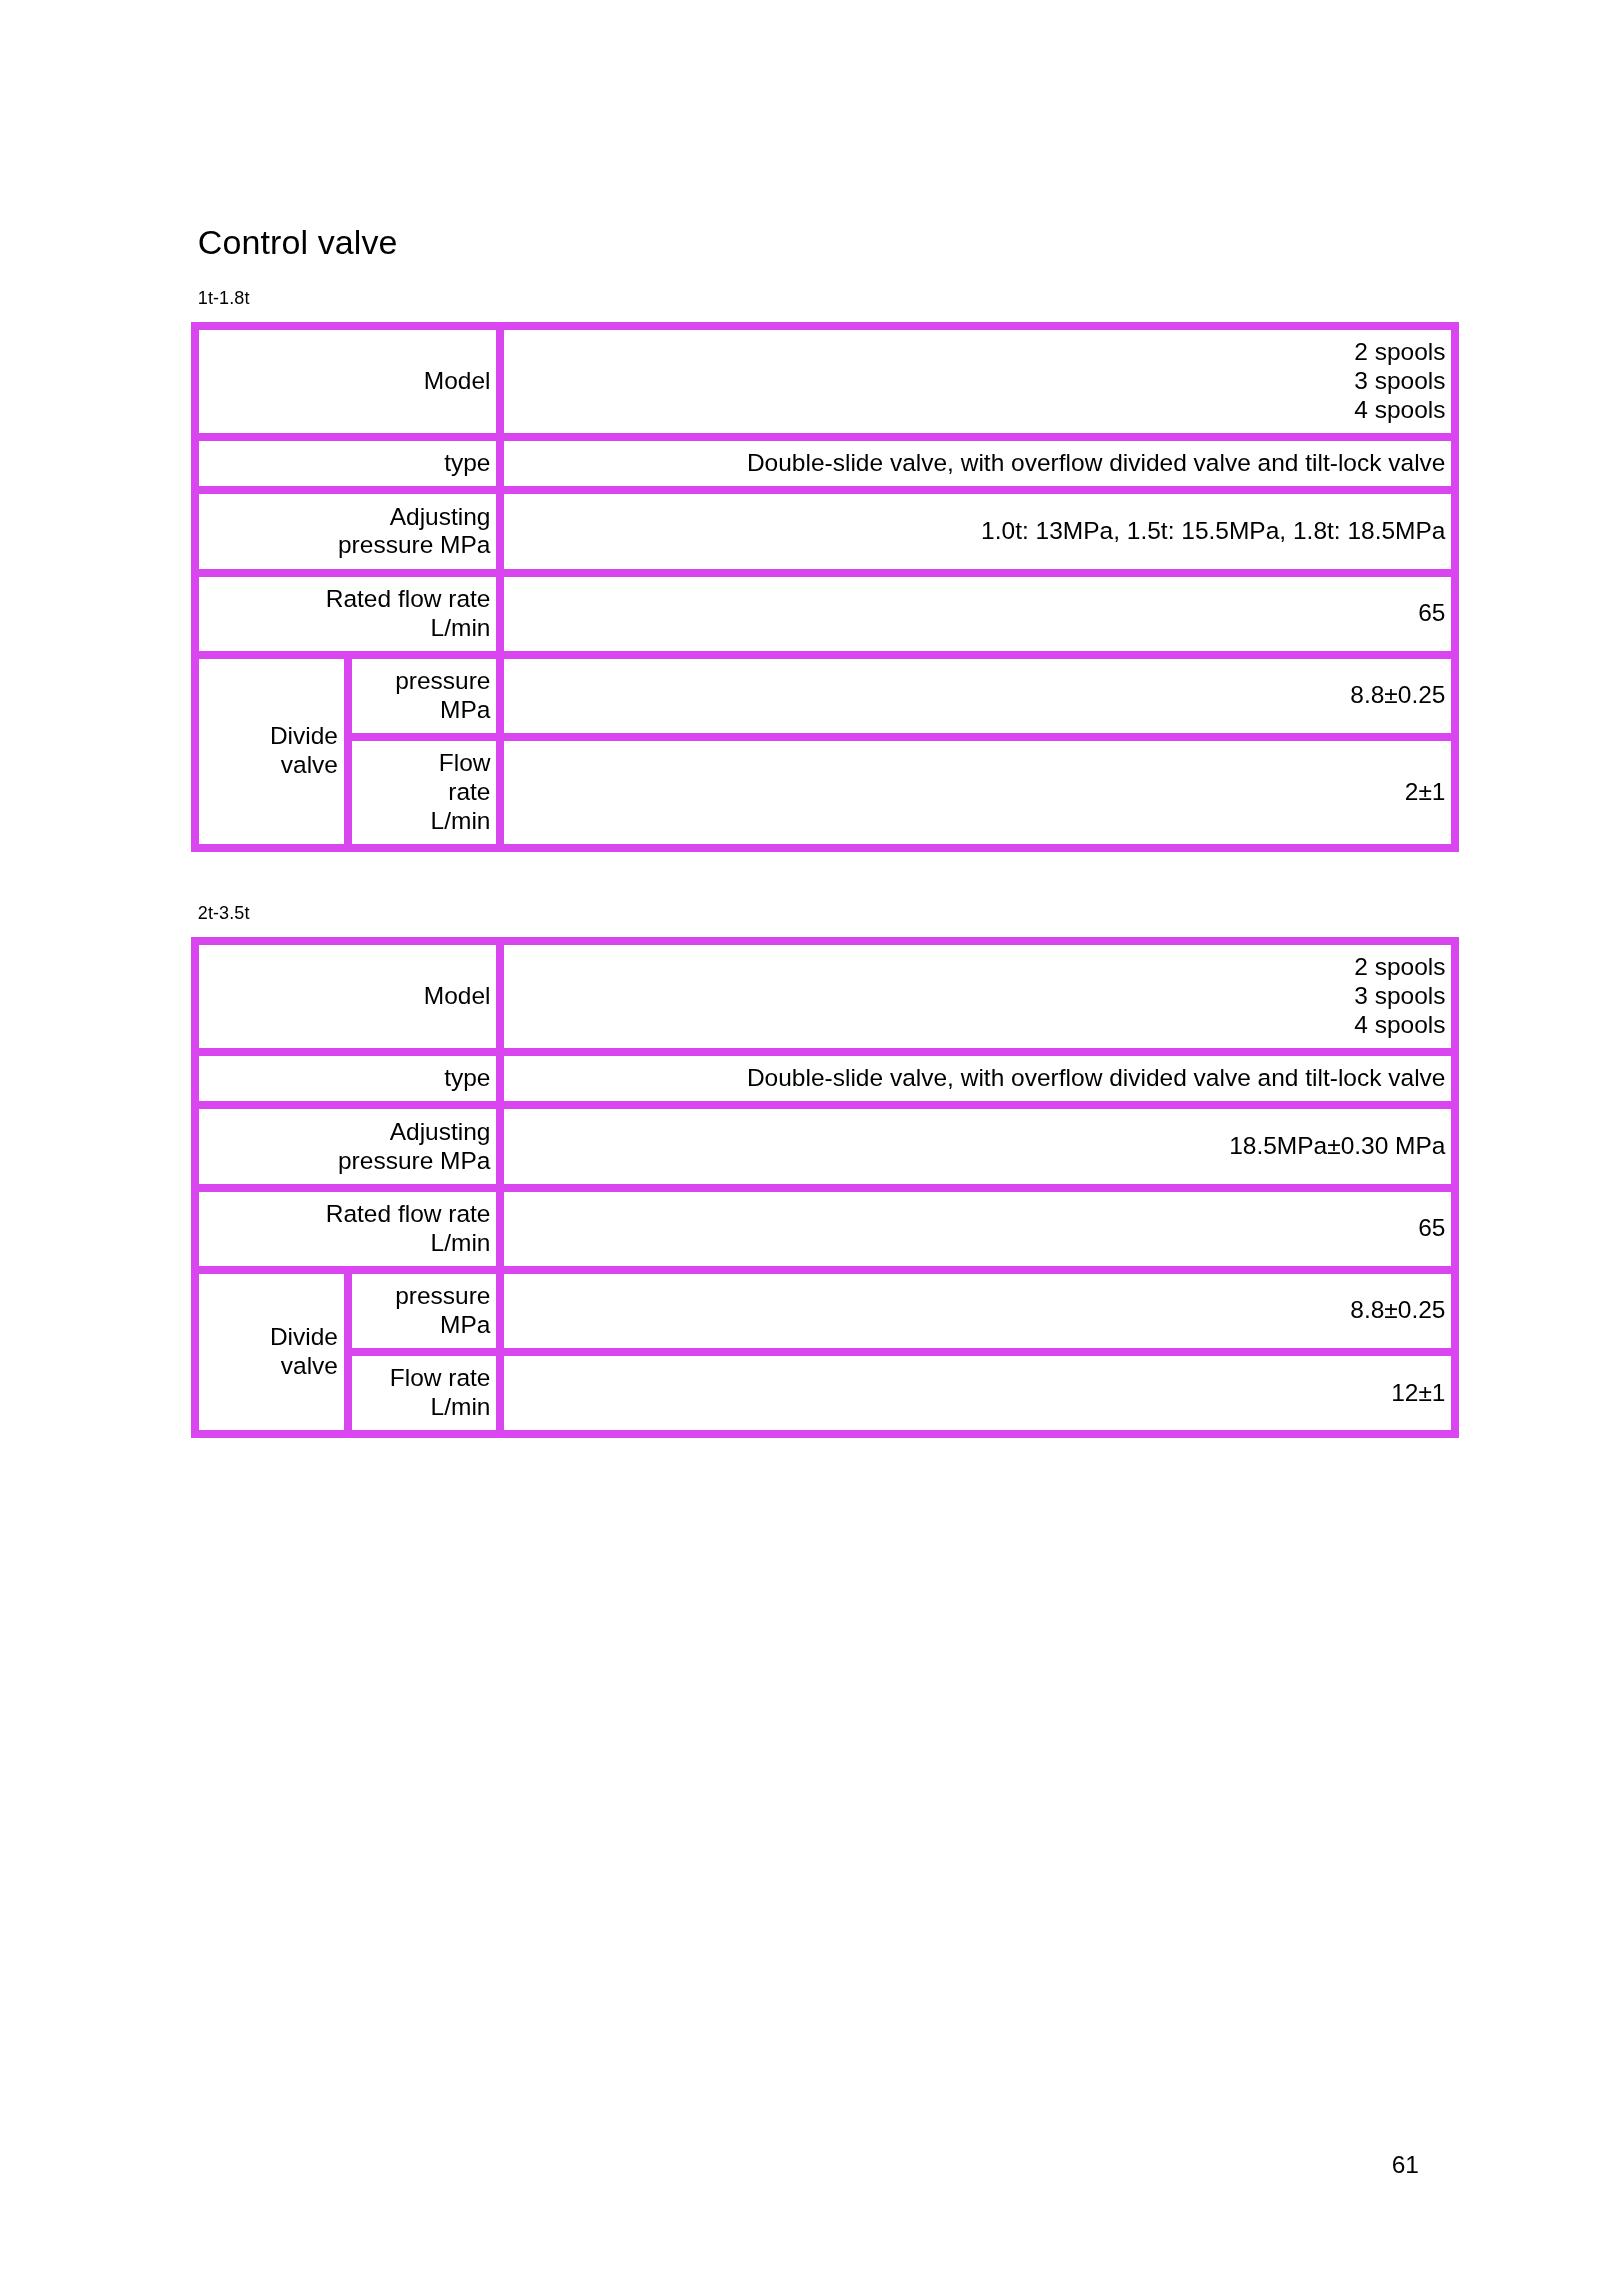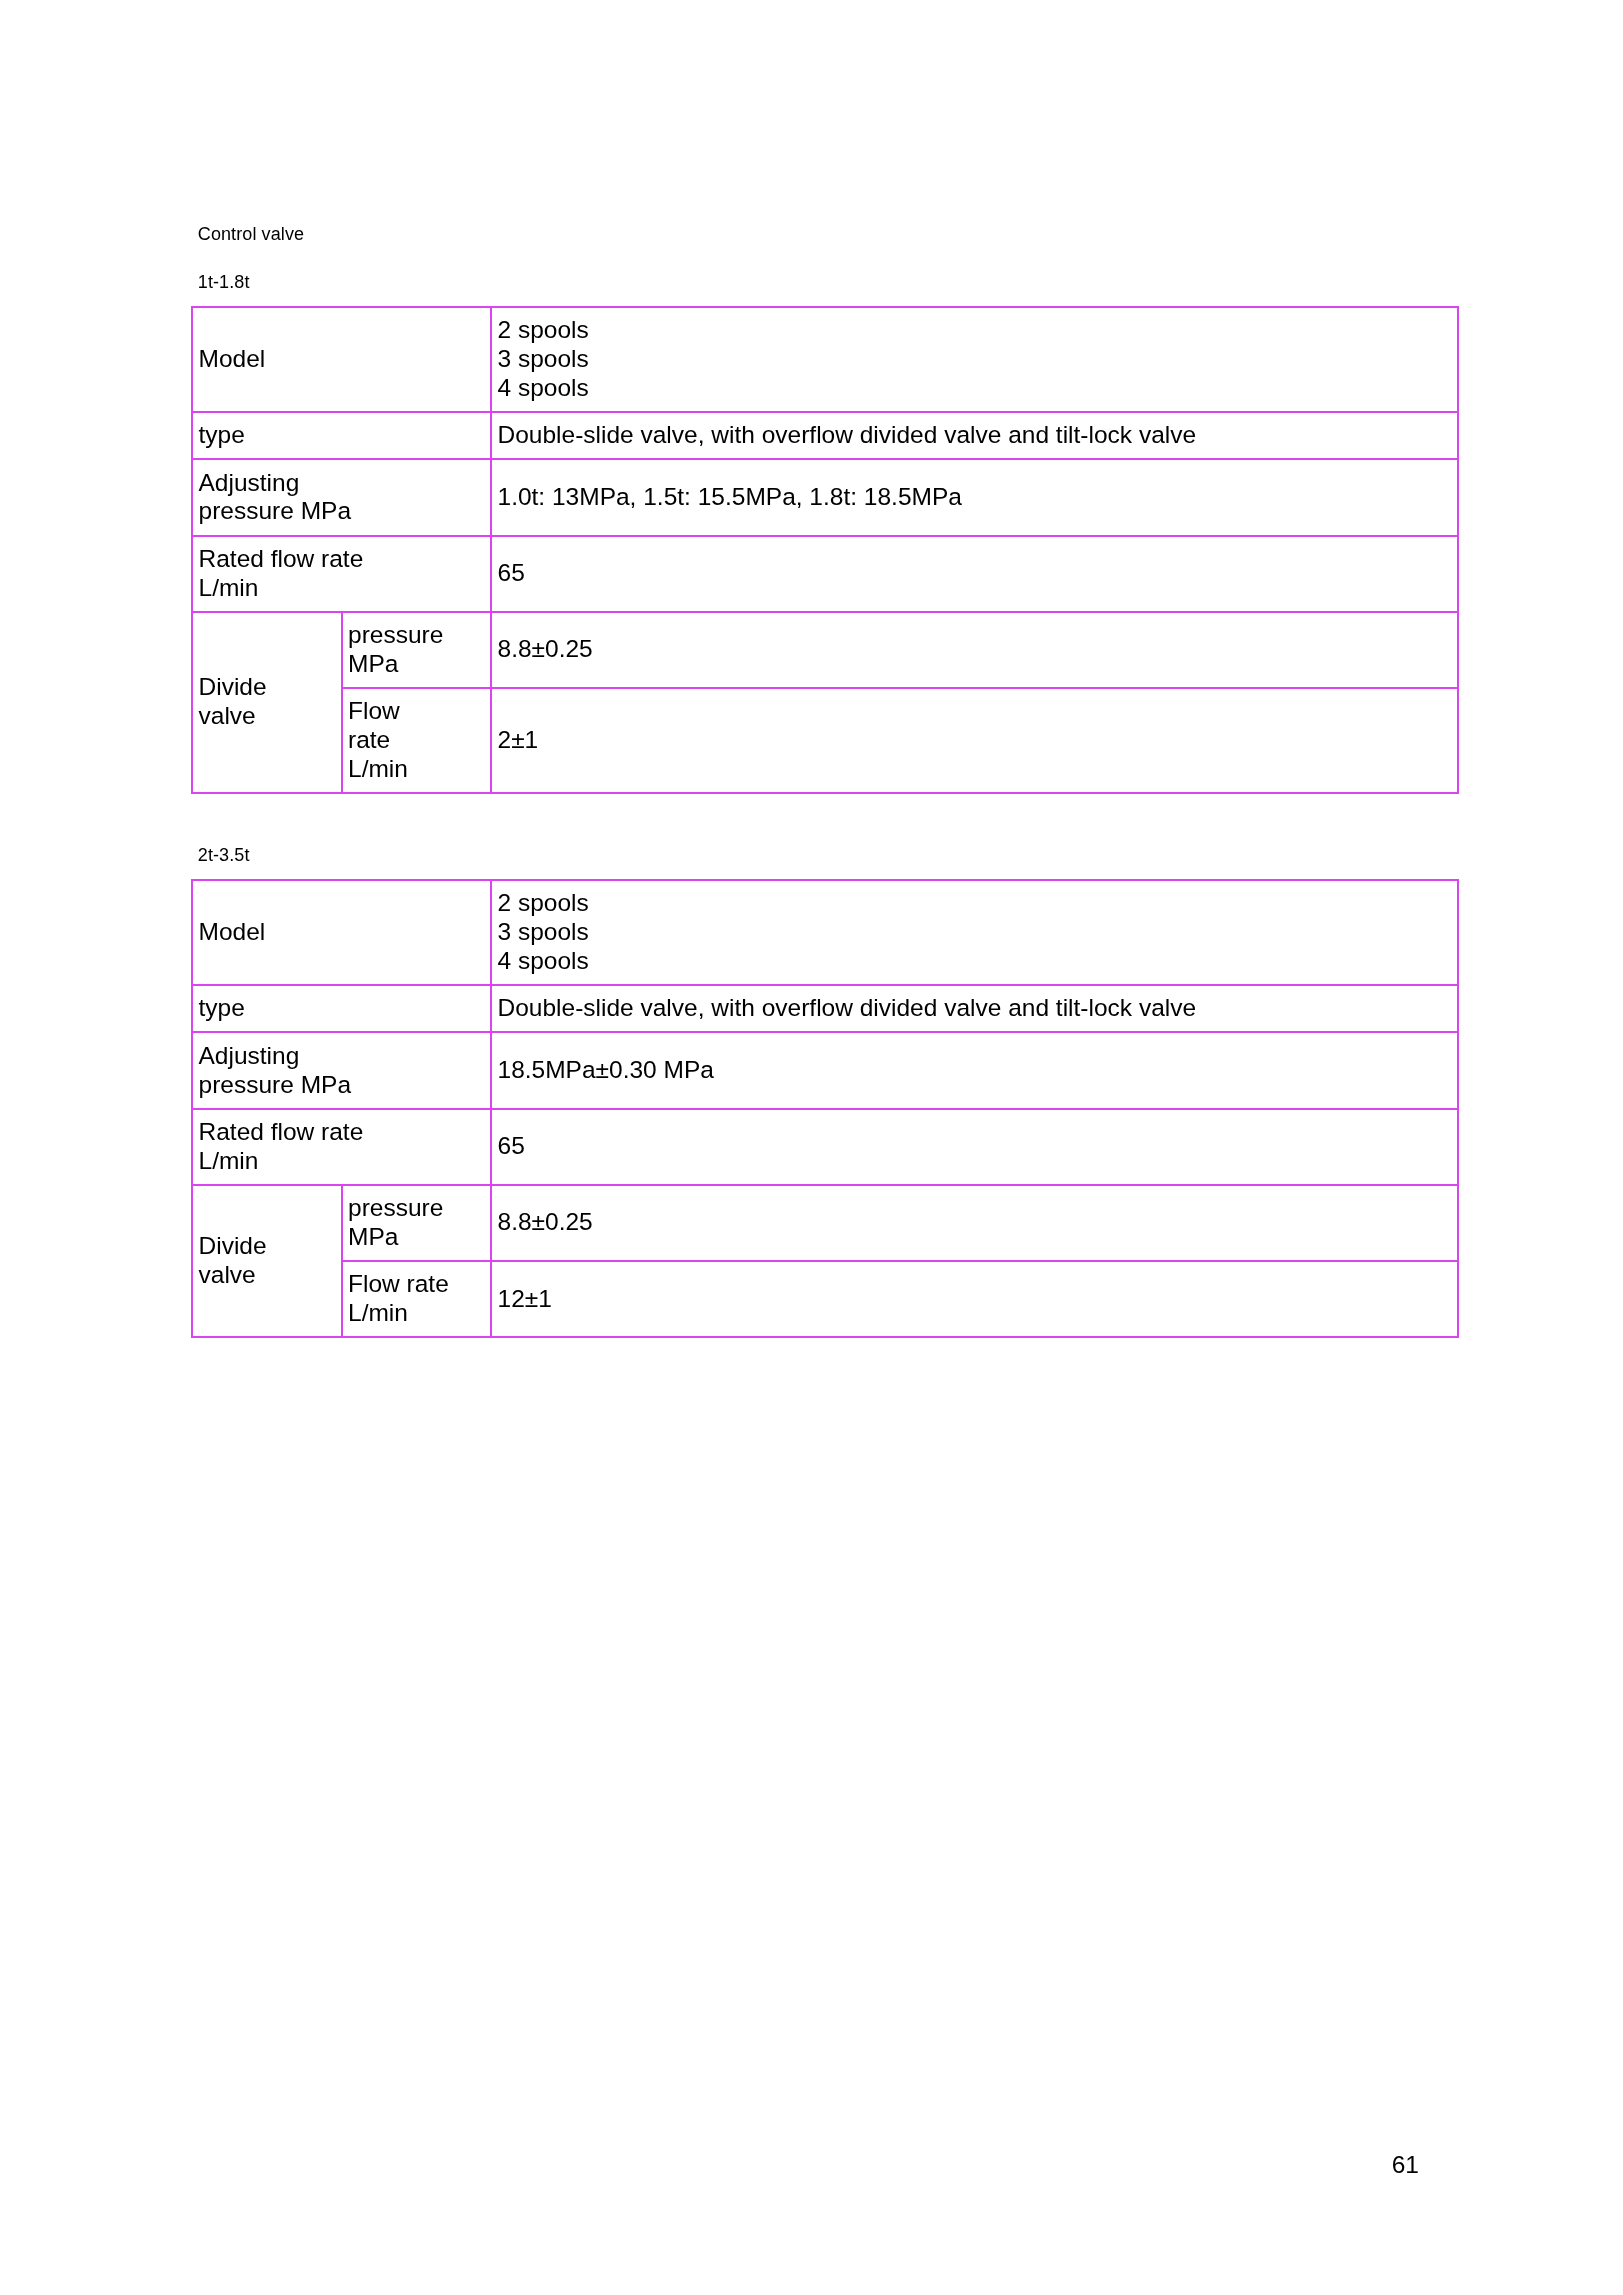--- a/index.html
+++ b/index.html
@@ -13,42 +13,42 @@
   }
   .page {
     position: relative;
     width: 1623px;
     height: 2295px;
     background: #ffffff;
     box-sizing: border-box;
     padding: 225px 204px 0 191px;
   }
   .doc-heading {
-    font-size: 18px;
+    font-size: 34px;
     line-height: 1.0;
     margin: 0 0 30px 6.8px;
     letter-spacing: 0.1px;
   }
   .section-label {
     font-size: 18px;
     line-height: 1.0;
     margin: 0 0 15px 6.8px;
     letter-spacing: 0.1px;
   }
   table.spec {
     border-collapse: collapse;
     width: 1268px;
     table-layout: fixed;
     margin: 0 0 0 0;
   }
   table.spec td {
-    border: 2px solid #d946ef;
+    border: 8px solid #d946ef;
     font-size: 24.5px;
     line-height: 1.18;
-    text-align: left;
+    text-align: right;
     vertical-align: middle;
     padding: 8.2px 5.5px;
   }
   td.label-cell { width: 286px; }
   td.sublabel-left { width: 123px; text-align: left; padding-left: 12.3px; border-radius: 25px; }
   td.sublabel-right { width: 164px; }
   td.value-cell { }
   .multi-line { white-space: pre-line; }
   .gap {
     height: 52px;

